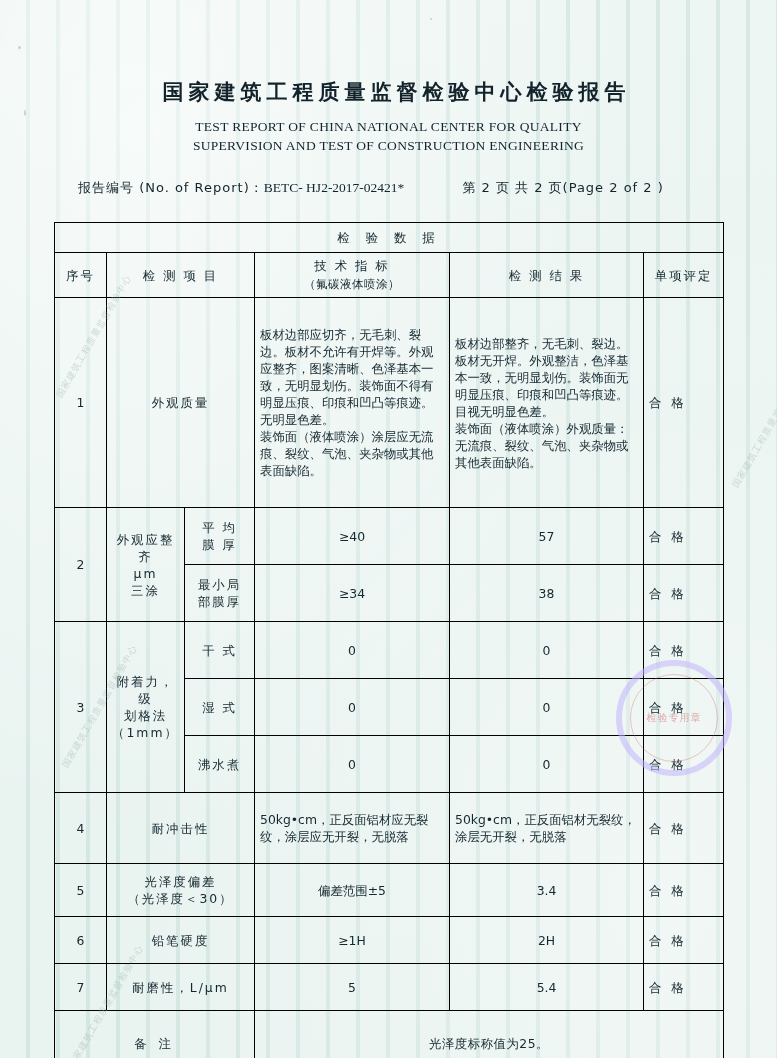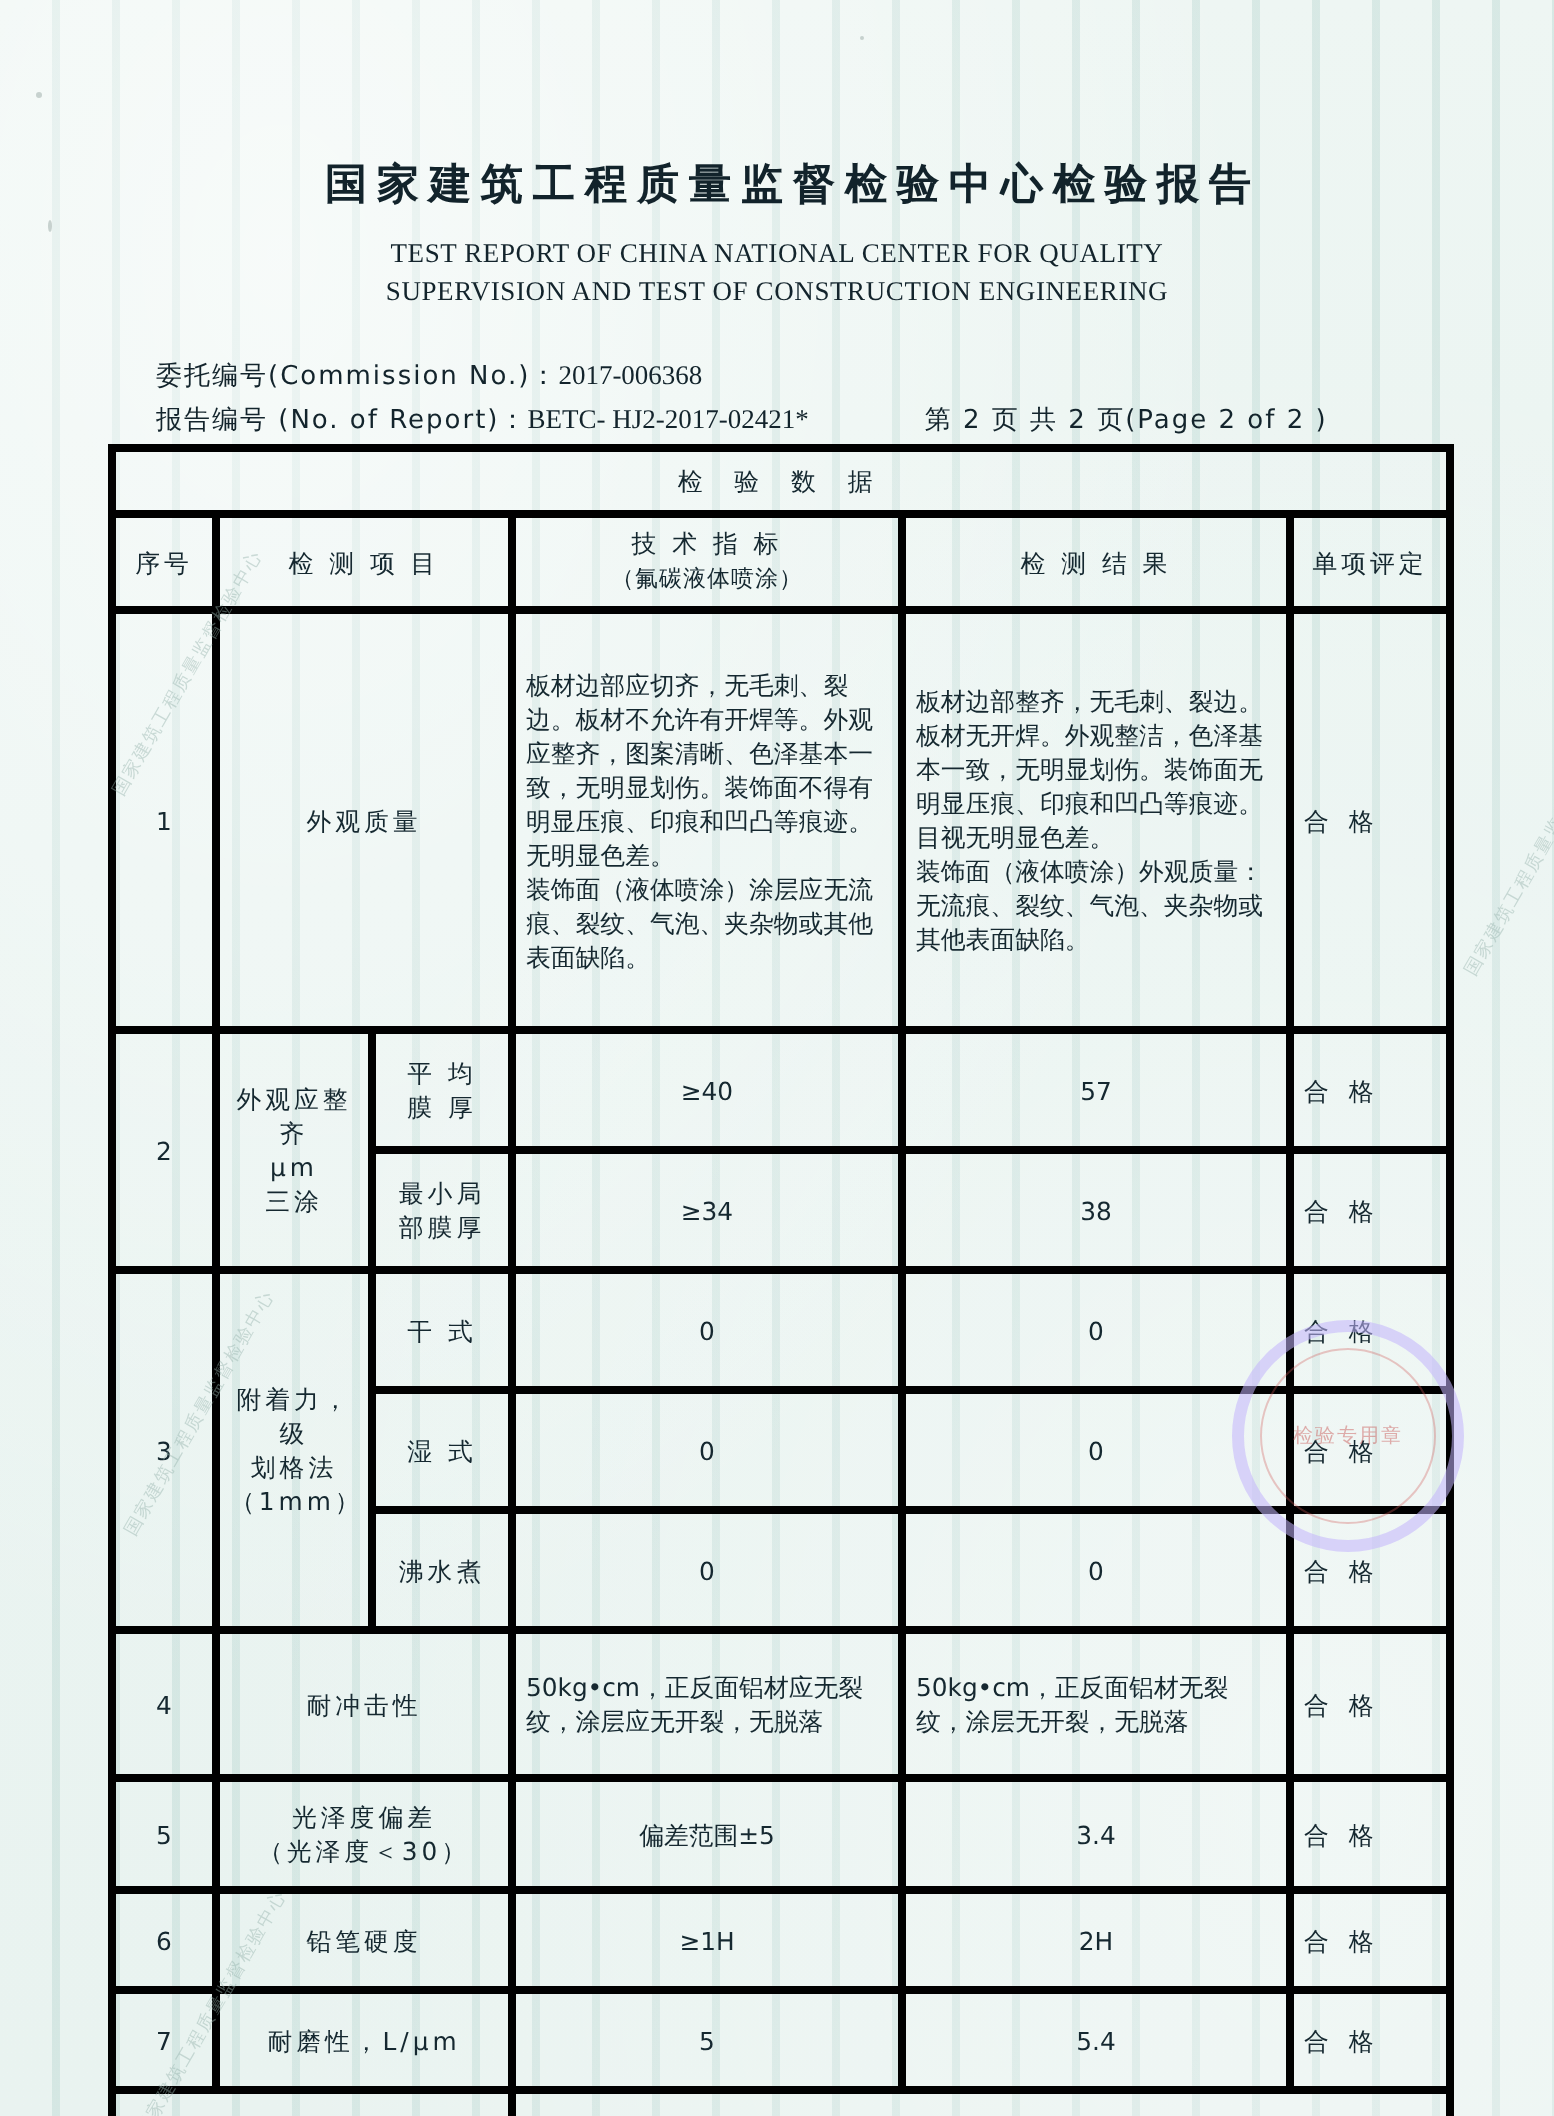--- a/index.html
+++ b/index.html
@@ -87,37 +87,37 @@
   table.report {
     position: absolute;
     left: 54px;
     top: 222px;
     width: 669px;
     border-collapse: collapse;
     table-layout: fixed;
     background: rgba(255,255,255,0.02);
   }
   table.report td, table.report th {
-    border: 4px solid #000000;
+    border: 1px solid #000000;
     padding: 4px 5px;
     vertical-align: middle;
     font-size: 12.4px;
     line-height: 17px;
     color: #152830;
     font-family: "DejaVu Sans", sans-serif;
     font-weight: normal;
   }
   .banner {
     text-align: center;
     letter-spacing: 6px;
     font-size: 13.5px;
     padding: 6px 0 !important;
   }
   .hdr { text-align: center; font-size: 13.5px; letter-spacing: 2px; }
-  .hdr small { display:block; font-size: 11.5px; letter-spacing: 0.5px; margin-top:2px;font-family:Liberation Serif, serif;}
+  .hdr small { display:block; font-size: 11.5px; letter-spacing: 0.5px; margin-top:2px;}
   .c { text-align: center; }
   .vcell { text-align: center; letter-spacing: 2px; }
   .desc { text-align: left; font-size: 12.2px; line-height: 17.5px; }
   .pass { text-align: left; letter-spacing: 3px; }
   .tall { height: 210px; }
   .note-cell { text-align: center; letter-spacing: 4px; }
   .note-text { text-align: center; letter-spacing: 0.5px; }
   .thick-row td { height: 48px; }
 
   
@@ -177,24 +177,20 @@
 
 <div class="content">
 
   <div class="title-cn">国家建筑工程质量监督检验中心检验报告</div>
   <div class="title-en">
     <div>TEST REPORT OF CHINA NATIONAL CENTER FOR QUALITY</div>
     <div>SUPERVISION AND TEST OF CONSTRUCTION ENGINEERING</div>
   </div>
 
   <div class="meta">
-    <div class="meta-row">
-      <span class="meta-label">委托编号(Commission  No.)：</span>
-      <span class="meta-val">2017-006368</span>
-    </div>
     <div class="meta-row">
       <span class="meta-label">报告编号 (No. of Report)：</span>
       <span class="meta-val">BETC- HJ2-2017-02421*</span>
       <span class="page-no">第 2 页  共 2 页(Page 2 of 2 )</span>
     </div>
   </div>
 
   <table class="report">
     <colgroup>
       <col style="width:52px">

